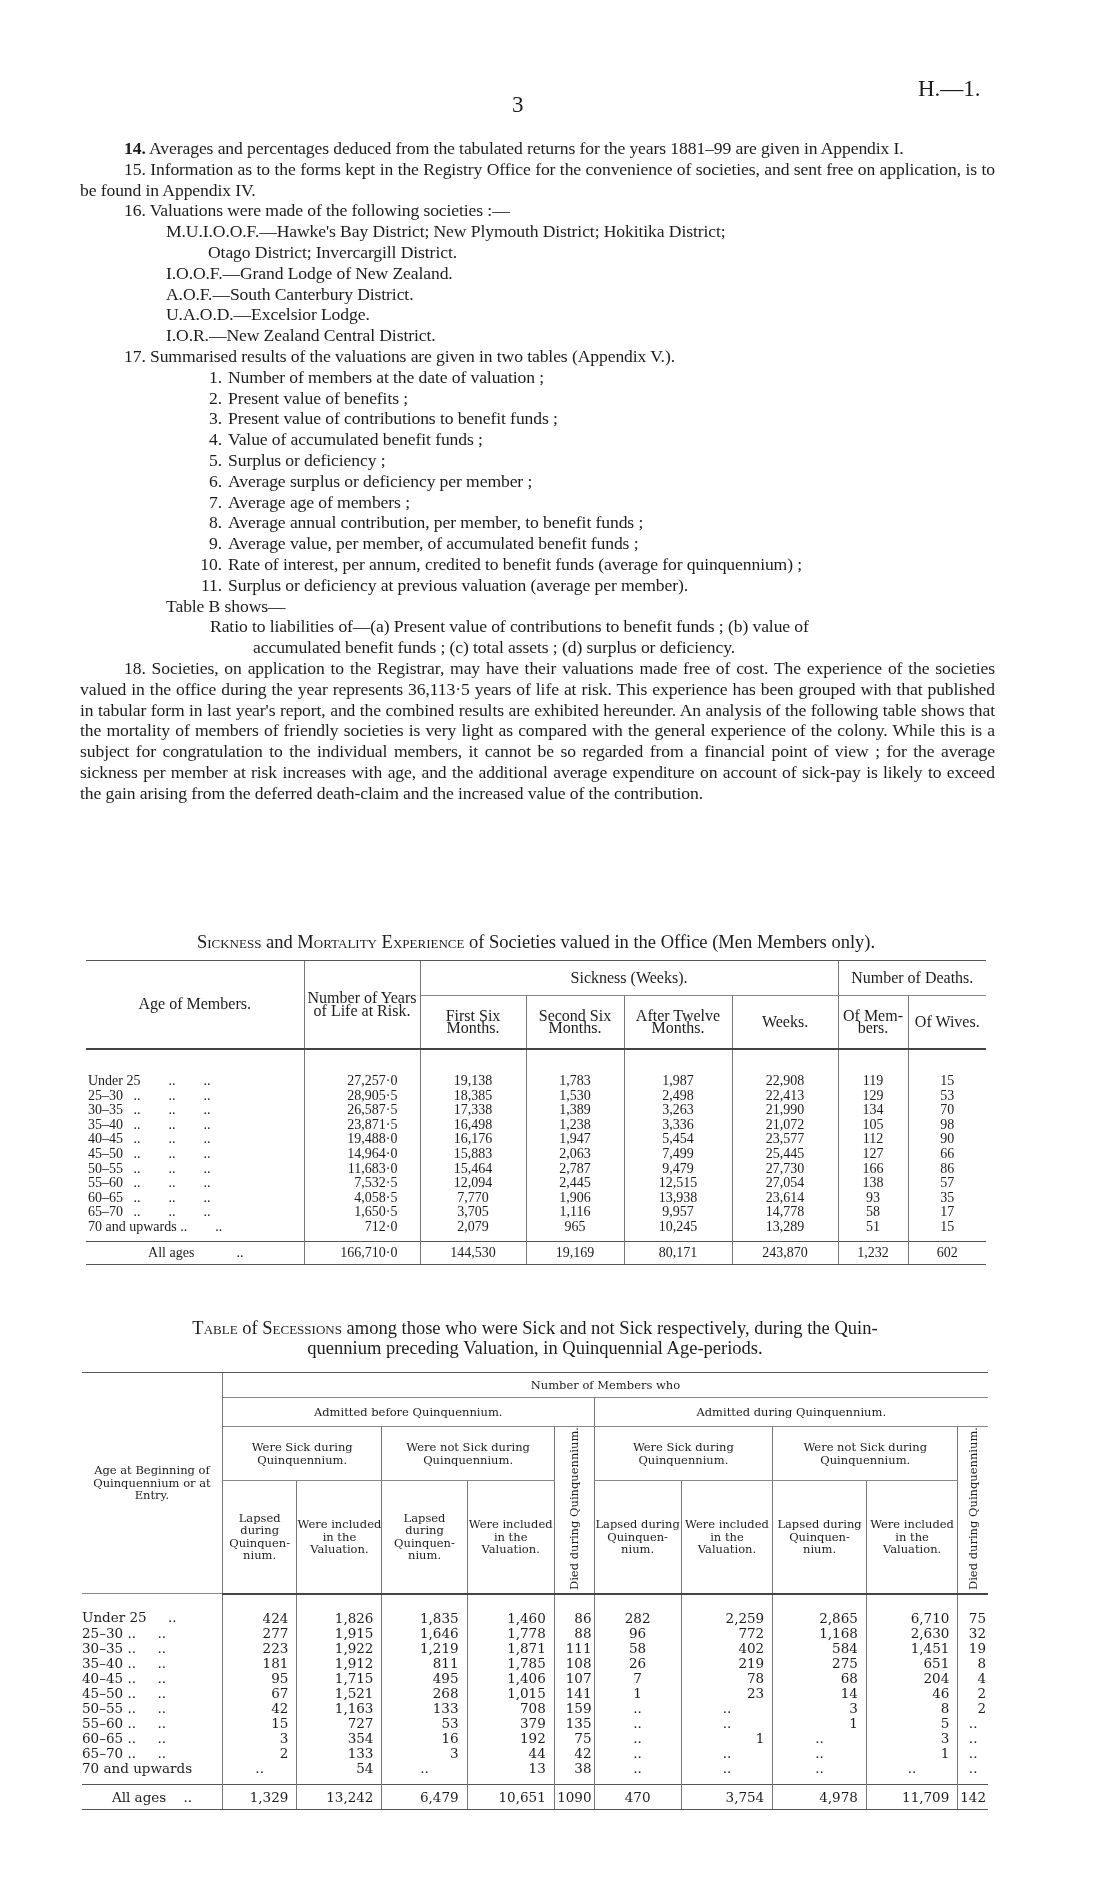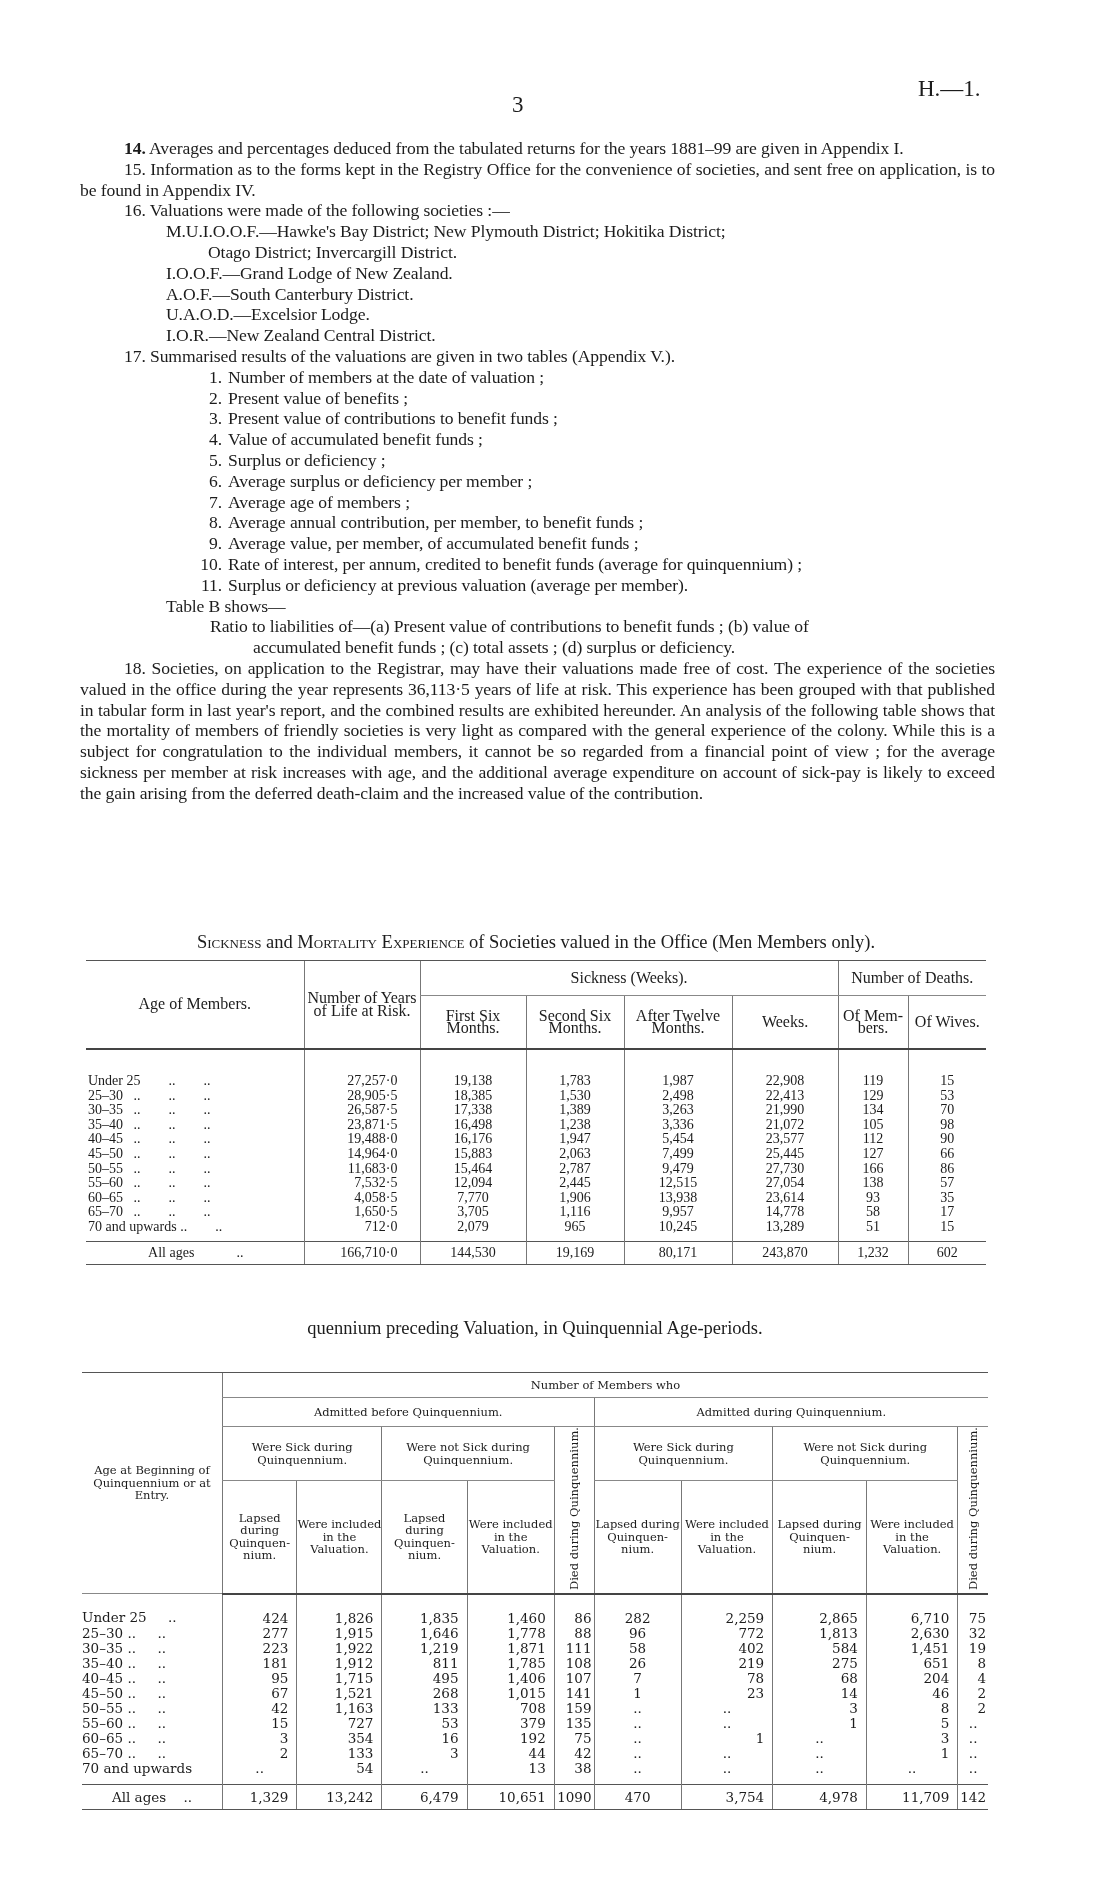--- a/index.html
+++ b/index.html
@@ -256,20 +256,21 @@
         <td class="vl">19,169</td>
         <td class="vl">80,171</td>
         <td class="vl">243,870</td>
         <td class="vl">1,232</td>
         <td class="vl">602</td>
       </tr>
     </tbody>
 </table>
 
 <div class="tcap" style="left:82px; top:1318px; width:906px; line-height:20px;">
+  <div><span class="sc">Table</span><span> of </span><span class="sc">Secessions</span><span> among those who were Sick and not Sick respectively, during the Quin-</span></div>
   <div>quennium preceding Valuation, in Quinquennial Age-periods.</div>
 </div>
 
 <table class="t" id="t2">
   <colgroup>
     <col style="width:132px">
     <col style="width:70px">
       <col style="width:80px">
       <col style="width:80px">
       <col style="width:82px">
@@ -324,21 +325,21 @@
       </tr>
       <tr class="">
         <td class="age">25–30 ..     ..</td>
         <td class="vl">277</td>
         <td class="vl">1,915</td>
         <td class="vl">1,646</td>
         <td class="vl">1,778</td>
         <td class="vl dd">88</td>
         <td class="vl c">96</td>
         <td class="vl">772</td>
-        <td class="vl">1,813</td>
+        <td class="vl">1,168</td>
         <td class="vl">2,630</td>
         <td class="vl dd">32</td>
       </tr>
       <tr class="">
         <td class="age">30–35 ..     ..</td>
         <td class="vl">223</td>
         <td class="vl">1,922</td>
         <td class="vl">1,219</td>
         <td class="vl">1,871</td>
         <td class="vl dd">111</td>

